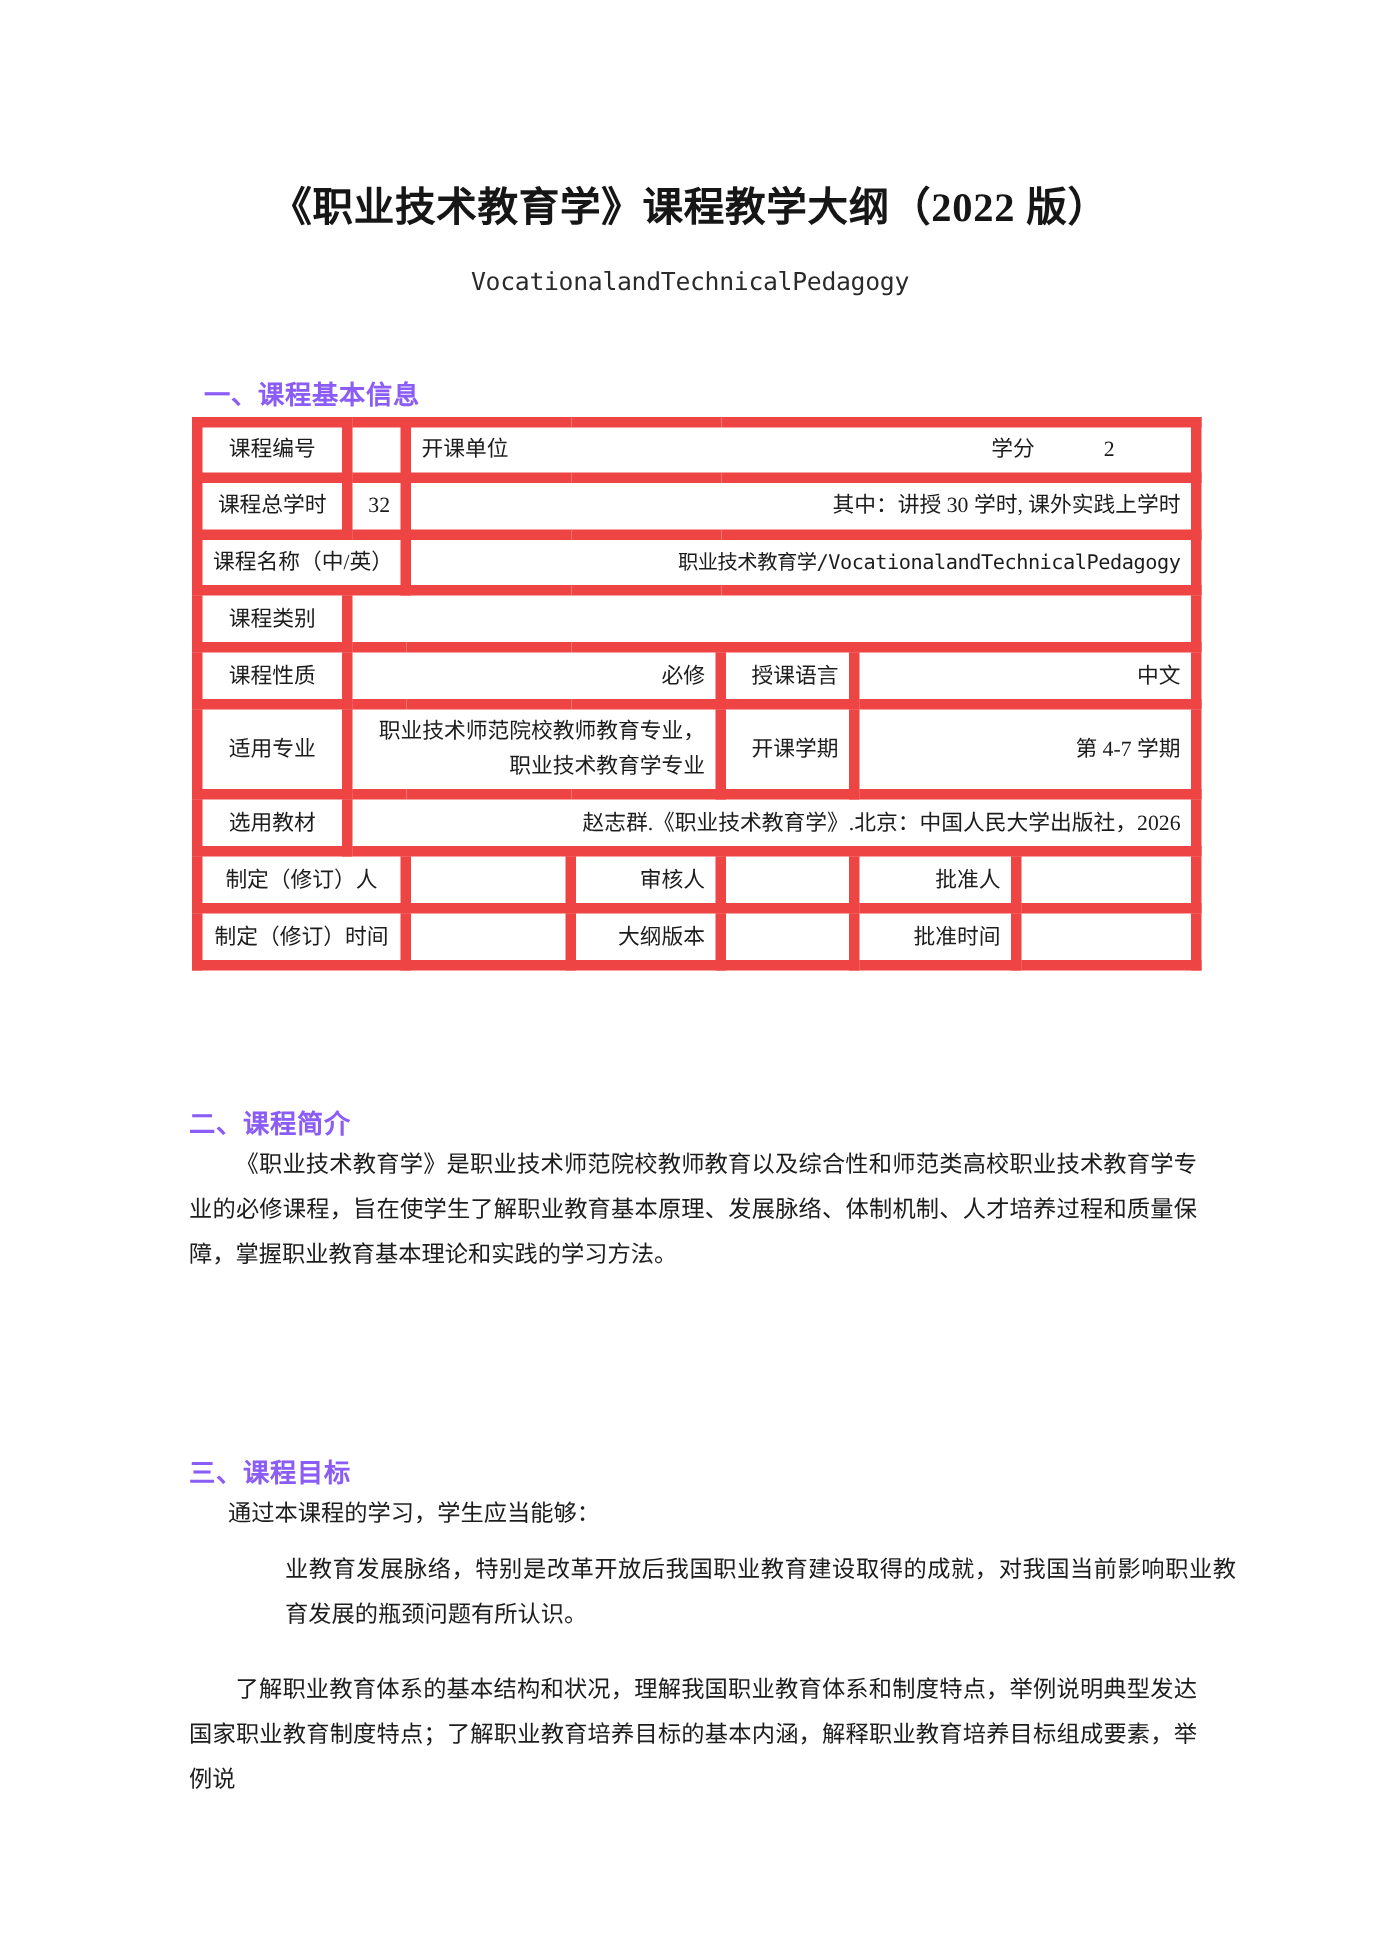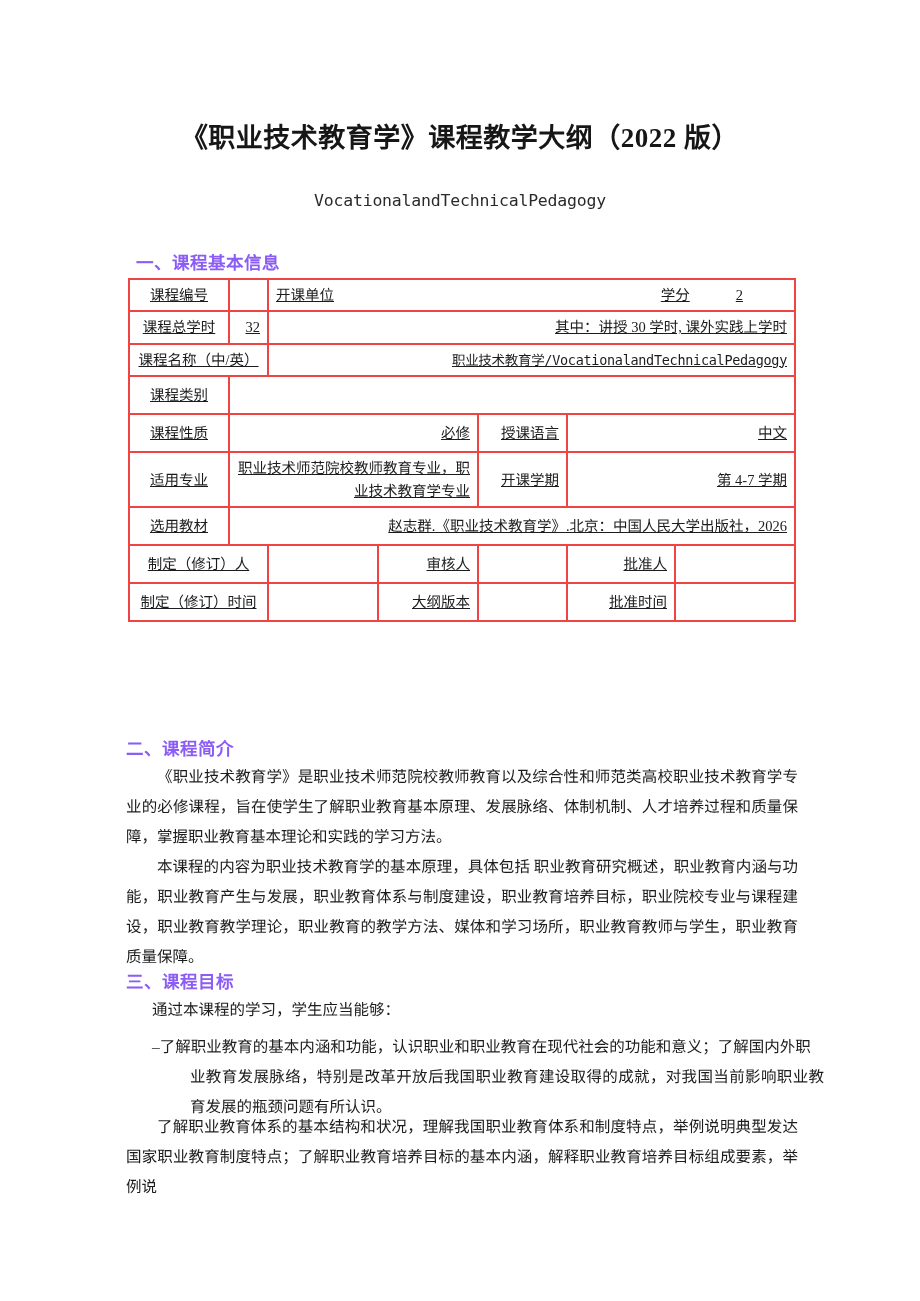--- a/index.html
+++ b/index.html
@@ -36,21 +36,21 @@
     padding-top: 122px;
     line-height: 1.2;
     color: #161616;
   }
   .doc-subtitle {
     text-align: center;
     font-family: "DejaVu Sans Mono", "Liberation Mono", monospace;
     font-size: 16.5px;
     font-weight: 400;
     color: #2a2a2a;
-    margin: 13px;
+    margin: 0;
     padding-top: 24px;
     letter-spacing: -0.2px;
   }
 
   
   .sec-h {
     font-family: "Liberation Sans", "DejaVu Sans", sans-serif;
     font-size: 17.5px;
     font-weight: 700;
     color: #8b5cf6;
@@ -65,26 +65,25 @@
     position: absolute;
     left: 128px;
     top: 278px;
     width: 666px;
     border-collapse: collapse;
     table-layout: fixed;
     font-size: 14.5px;
     color: #1c1c1c;
   }
   .info-table td {
-    border: 2px solid #ef4444;
+    border: 7px solid #ef4444;
     padding: 4px 7px;
     vertical-align: middle;
     line-height: 1.55;
     height: 22px;
-    text-decoration: underline;
   }
   .info-table td.c  { text-align: right; }
   .info-table td.l  { text-align: right; }
   .lbl { text-align: center; white-space: nowrap; }
   .tall { height: 38px; }
   .taller { height: 46px; }
 
   .span-inline {
     display: flex;
     align-items: center;
@@ -206,23 +205,21 @@
         <td class="c">大纲版本</td>
         <td class="c"></td>
         <td class="c">批准时间</td>
         <td class="c"></td>
       </tr>
     </tbody>
   </table>
 
   <div class="sec-h sec-h2">二、课程简介</div>
   <div class="body-text p-intro-1">《职业技术教育学》是职业技术师范院校教师教育以及综合性和师范类高校职业技术教育学专业的必修课程，旨在使学生了解职业教育基本原理、发展脉络、体制机制、人才培养过程和质量保障，掌握职业教育基本理论和实践的学习方法。</div>
-  <div class="body-text p-intro-2">本课程的内容为职业技术教育学的基本原理，具体包括 职业教育研究概述，职业教育内涵与功能，职业教育产生与发展，职业教育体系与制度建设，职业教育培养目标，职业院校专业与课程建设，职业教育教学理论，职业教育的教学方法、媒体和学习场所，职业教育教师与学生，职业教育质量保障。</div>
 
   <div class="sec-h sec-h3">三、课程目标</div>
   <div class="body-text p-goal-lead">通过本课程的学习，学生应当能够：</div>
   <div class="body-text p-goal-1">
-    <span class="hang">–了解职业教育的基本内涵和功能，认识职业和职业教育在现代社会的功能和意义；了解国内外职</span>
     <span class="cont">业教育发展脉络，特别是改革开放后我国职业教育建设取得的成就，对我国当前影响职业教育发展的瓶颈问题有所认识。</span>
   </div>
   <div class="body-text p-goal-2">了解职业教育体系的基本结构和状况，理解我国职业教育体系和制度特点，举例说明典型发达国家职业教育制度特点；了解职业教育培养目标的基本内涵，解释职业教育培养目标组成要素，举例说</div>
 
 </div>
 
 </body></html>

